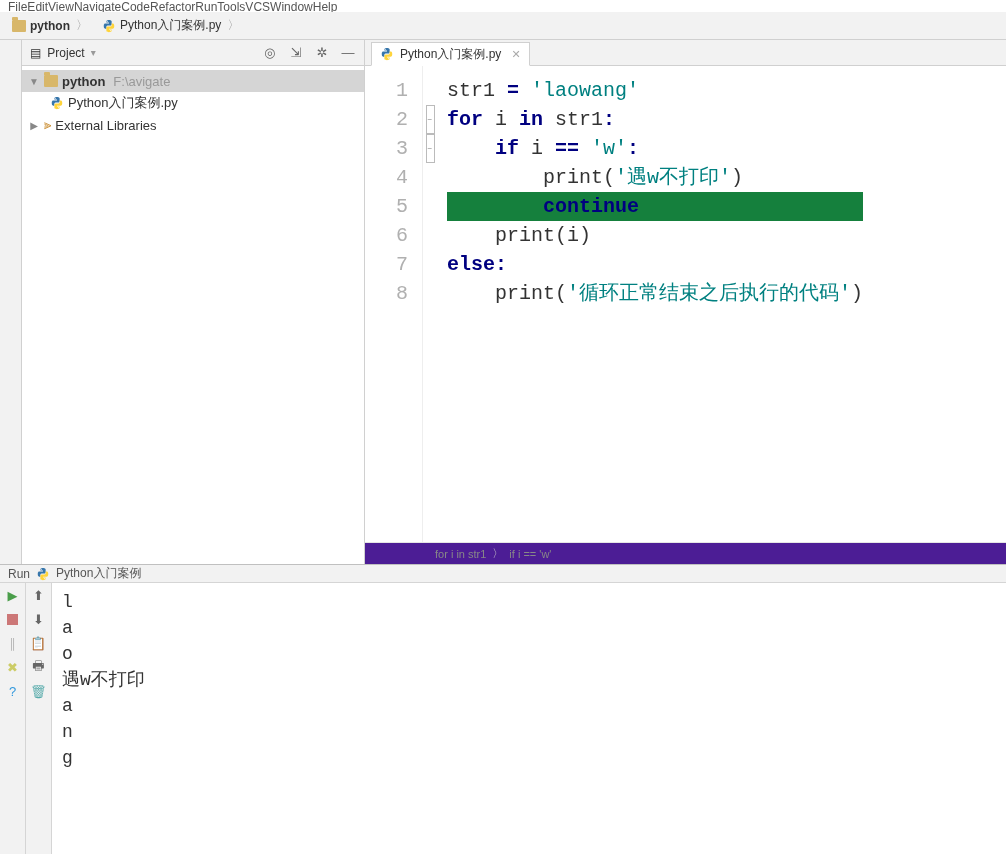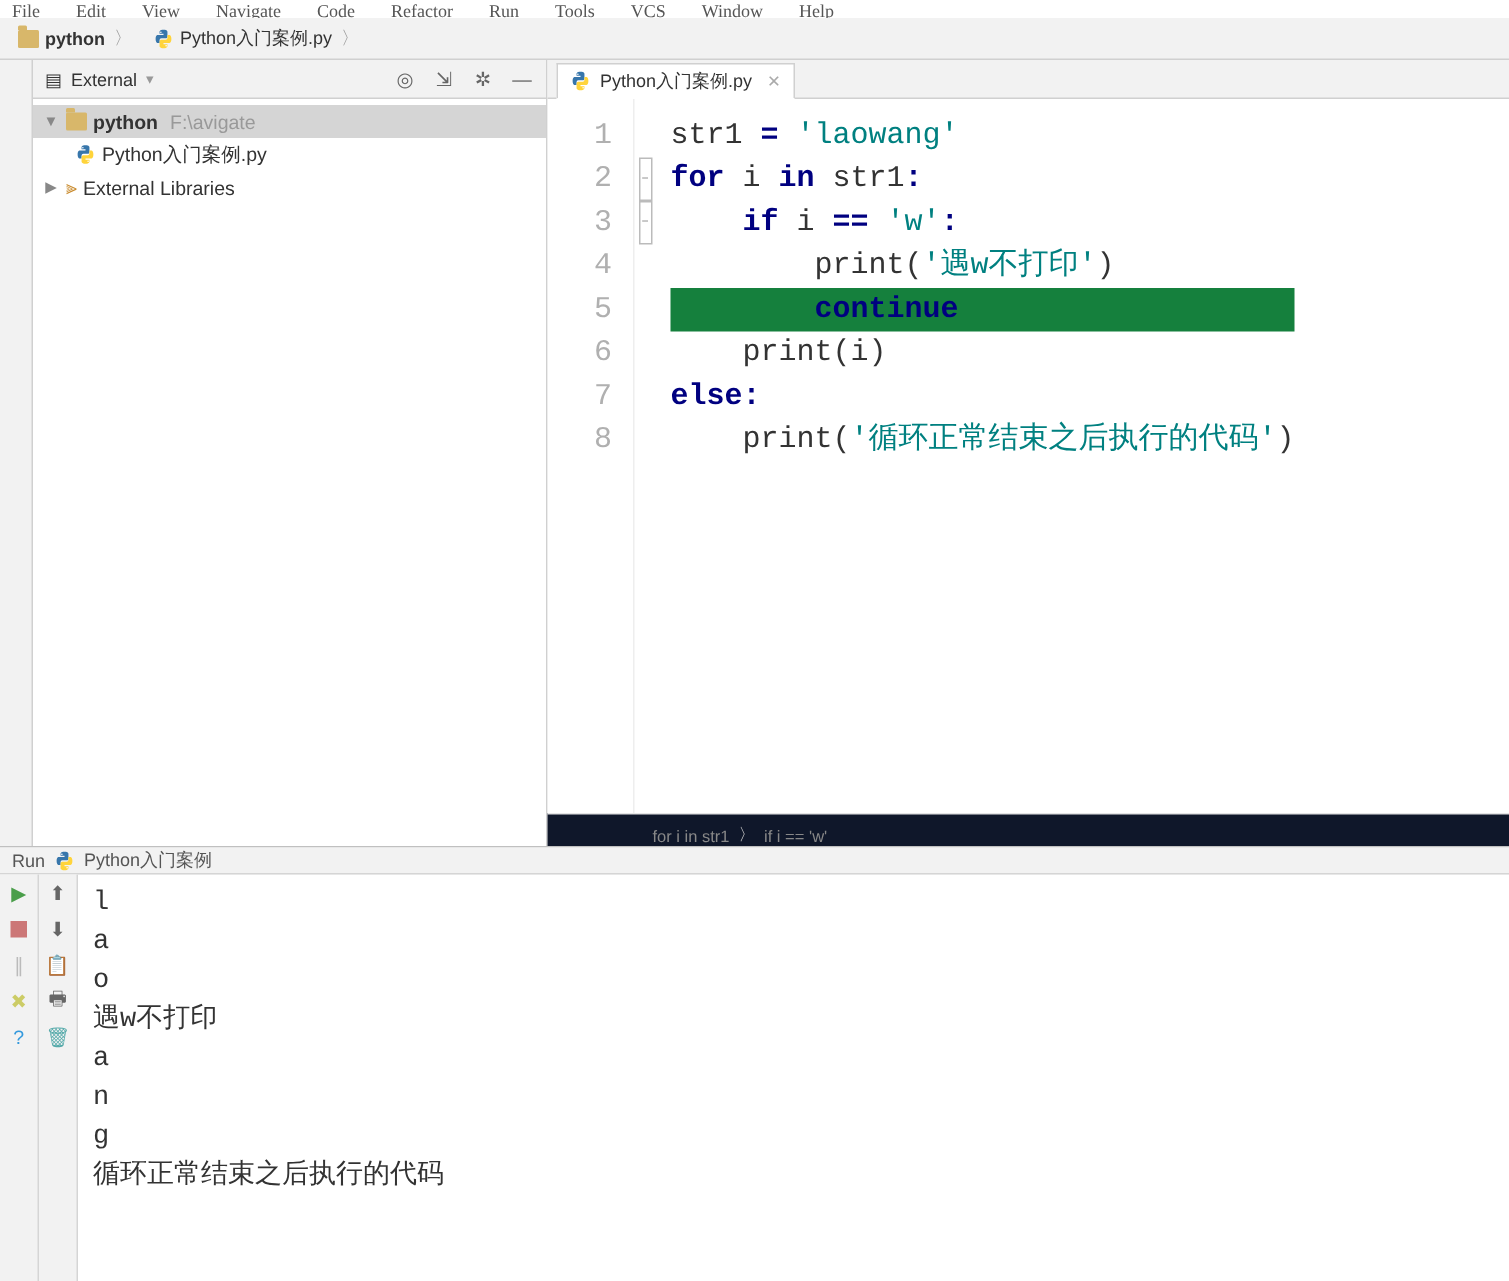--- a/index.html
+++ b/index.html
@@ -1,17 +1,17 @@
 <!DOCTYPE html>
 <html><head>
 <meta charset="utf-8">
 <style>
 * { box-sizing: border-box; margin: 0; padding: 0; }
 body { font-family: "Segoe UI", Arial, sans-serif; font-size: 12px; color: #333; background: #fff; overflow: hidden; width: 1006px; height: 854px; }
-.menubar { height: 12px; display: flex; gap: 24px; padding: 0 8px; color: #555; font-size: 12px; align-items: flex-start; overflow: hidden; font-family: Liberation Serif, serif; }
+.menubar { height: 12px; display: flex; gap: 0; padding: 0 8px; color: #555; font-size: 12px; align-items: flex-start; overflow: hidden; }
 .menubar span { text-decoration: underline; text-decoration-color: transparent; }
 .menubar span::first-letter { text-decoration: underline; }
 .nav-row { height: 28px; border-bottom: 1px solid #d0d0d0; display: flex; align-items: center; padding: 0 6px; background: #f2f2f2; gap: 2px; }
 .crumb { padding: 2px 6px; display: flex; align-items: center; gap: 4px; }
 .crumb .sep { color: #999; margin-left: 2px; }
 .folder-icon { width: 14px; height: 12px; background: #d8b76a; border-radius: 1px; display: inline-block; position: relative; }
 .folder-icon::before { content:""; position:absolute; top:-3px; left:0; width:6px; height:3px; background:#d8b76a; border-radius:1px 1px 0 0;}
 .py-icon { width:14px; height:14px; display:inline-flex; align-items:center; justify-content:center; }
 .py-icon svg { width:14px; height:14px; }
 .main { display: flex; height: 524px; }
@@ -34,21 +34,21 @@
 .gutternum { width:58px; text-align:right; color:#b0b0b0; padding:10px 14px 0 0; background:#fff; border-right:1px solid #eee; user-select:none;}
 .gutternum div { height:29px; }
 .foldg { width:14px; padding-top:10px; }
 .foldg div { height:29px; display:flex; align-items:center; justify-content:center; }
 .foldmark { width:9px; height:9px; border:1px solid #bbb; font-size:8px; line-height:7px; text-align:center; color:#888; background:#fff;}
 .code { padding:10px 0 0 10px; white-space:pre; }
 .code div { height:29px; }
 .hl-line { background:#15803d; }
 .kw { color:#000080; font-weight:bold; }
 .str { color:#008080; font-weight:normal; }
-.crumb-bar { height:22px; border-top:1px solid #e5e5e5; background:#0f172a; font-size:11px; color:#888; display:flex; align-items:flex-end; padding-left:70px; gap:6px;}
+.crumb-bar { height:22px; border-top:1px solid #e5e5e5; background:#4c1d95; font-size:11px; color:#888; display:flex; align-items:center; padding-left:70px; gap:6px;}
 .run-panel { border-top:1px solid #c0c0c0; height: 290px; display:flex; flex-direction:column;}
 .run-header { height:22px; background:#f2f2f2; border-bottom:1px solid #d5d5d5; display:flex; align-items:center; padding:0 8px; gap:6px; font-size:12px; color:#555;}
 .run-body { flex:1; display:flex; }
 .run-left { width:26px; background:#f2f2f2; border-right:1px solid #d5d5d5; display:flex; flex-direction:column; align-items:center; padding-top:4px; gap:8px;}
 .run-left2 { width:26px; background:#f2f2f2; border-right:1px solid #d5d5d5; display:flex; flex-direction:column; align-items:center; padding-top:4px; gap:8px;}
 .icon-btn { width:16px; height:16px; display:flex; align-items:center; justify-content:center; font-size:13px; color:#666; cursor:pointer;}
 .play { color:#4a9e4a; }
 .stop-sq { width:11px;height:11px;background:#c77; }
 .console { flex:1; padding:6px 10px; font-family:"Consolas","Courier New",monospace; font-size:18px; line-height:26px; white-space:pre; overflow:auto; position:relative;}
 .console .cmd { color:#1a3f9c; }
@@ -90,21 +90,21 @@
   </div>
 </div>
 
 <div class="main">
   <div class="left-gutter"></div>
 
   <div class="proj-panel">
     <div class="proj-header">
       <div class="title">
         <span>▤</span>
-        <span>External</span>
+        <span>Project</span>
         <span style="color:#999;font-size:10px">▾</span>
       </div>
       <div class="tools">
         <span class="icon-btn">◎</span>
         <span class="icon-btn">⇲</span>
         <span class="icon-btn">✲</span>
         <span class="icon-btn">—</span>
       </div>
     </div>
     <div class="tree">
@@ -206,17 +206,17 @@
       <span class="icon-btn" style="color:#cc6">✖</span>
       <span class="icon-btn" style="color:#39d">?</span>
     </div>
     <div class="run-left2">
       <span class="icon-btn">⬆</span>
       <span class="icon-btn">⬇</span>
       <span class="icon-btn">📋</span>
       <span class="icon-btn">🖶</span>
       <span class="icon-btn" style="color:#5aa">🗑</span>
     </div>
-    <div class="console" id="console"><div>l</div><div>a</div><div>o</div><div>遇w不打印</div><div>a</div><div>n</div><div>g</div><div>循环正常结束之后执行的代码</div>
+    <div class="console" id="console"><div>l</div><div>a</div><div>o</div><div>遇w不打印</div><div>a</div><div>n</div><div>g</div>
       
     </div>
   </div>
 </div>
 
 </body></html>

